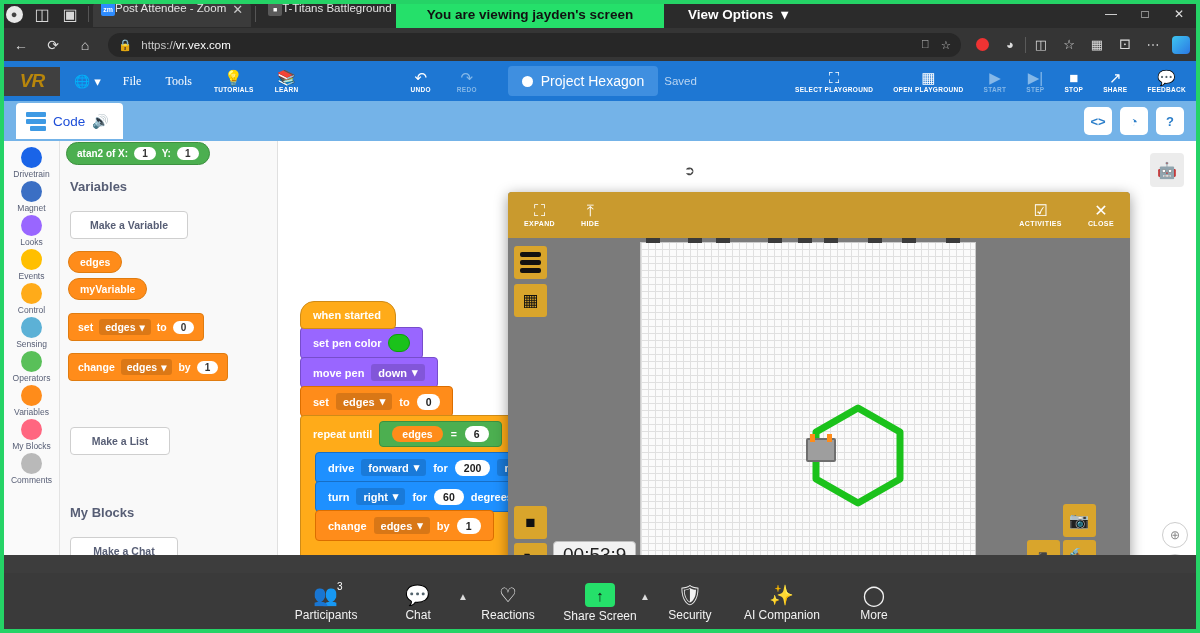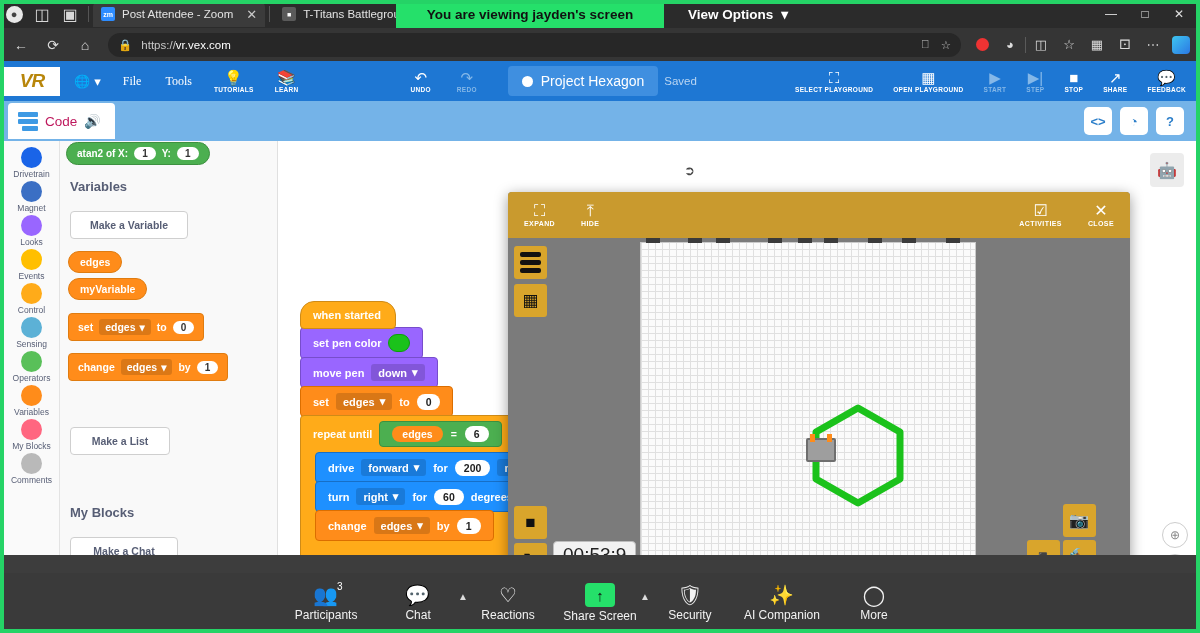--- a/index.html
+++ b/index.html
@@ -26,21 +26,21 @@
     width: 28px; height: 28px; display: flex; align-items: center; justify-content: center;
     color: #d8d8d8;
   }
   .tb-avatar {
     width: 17px; height: 17px; border-radius: 50%; background: #e9e9e9;
     display: flex; align-items: center; justify-content: center;
     color: #444; font-size: 11px;
   }
   .tab-divider { width: 1px; height: 16px; background: #555; margin: 0 4px; }
   .tab {
-    height: 26px; display: flex; align-items: center; gap: 7px;
+    height: 26px; display: flex; 
     padding: 1px 8px; color: #e3e3e3; font-size: 11.5px; white-space: nowrap;
   }
   .tab.active { background: #3b3b3b; border-radius: 6px 6px 0 0; }
   .tab-favicon {
     width: 14px; height: 14px; border-radius: 2px; flex: none;
     display: flex; align-items: center; justify-content: center;
     font-size: 7px; color: #fff; font-weight: bold;
   }
   .fav-zoom { background: #2d8cff; }
   .fav-roblox { background: #5a5a5a; }
@@ -83,21 +83,21 @@
     width: 18px; height: 18px; border-radius: 4px;
     background: linear-gradient(135deg,#3ec6f0,#2b78e4);
   }
 
   
   .vex-toolbar {
     position: absolute; top: 61px; left: 4px; width: 1192px; height: 40px;
     background: #1e77d3; display: flex; align-items: center;
   }
   .vr-logo {
-    width: 56px; height: 29px; background: #ffffff; display: flex;
+    width: 56px; height: 29px; background: #404040; display: flex;
     align-items: center; justify-content: center;
     color: #b8860b; font-size: 19px; font-weight: bold; font-style: italic;
     letter-spacing: -1px;
   }
   .tb-lang { display: flex; align-items: center; gap: 4px; color: #fff; font-size: 13px; padding: 0 10px 0 14px; }
   .tb-menu { color: #fff; font-size: 12px; padding: 0 12px; font-family: Liberation Serif, serif; }
   .tb-iconbtn {
     display: flex; flex-direction: column; align-items: center; justify-content: center;
     color: #fff; padding: 0 10px; gap: 1px; min-width: 46px;
   }
@@ -110,23 +110,23 @@
   }
   .pill-dot { width: 11px; height: 11px; border-radius: 50%; background: #fff; }
   .saved-label { color: #b9d5f2; font-size: 11.5px; margin-left: 6px; }
   .tb-spacer { flex: 1; }
 
   .vex-subbar {
     position: absolute; top: 101px; left: 4px; width: 1192px; height: 40px;
     background: #74b3e8; display: flex; align-items: center;
   }
   .code-tab {
-    background: #fff; height: 36px; margin-left: 4px; border-radius: 4px 4px 0 0;
+    background: #fff; height: 36px; margin-left: 12px; border-radius: 4px 4px 0 0;
     display: flex; align-items: center; gap: 7px; padding: 0 14px 0 10px;
-    color: #be185d; font-size: 13.5px;
+    color: #1d4ed8; font-size: 13.5px;
   }
   .code-stack { display: flex; flex-direction: column; gap: 2px; }
   .code-stack i { display:block; width: 20px; height: 5px; background: #3e9ae4; border-radius: 1px; }
   .code-stack i:last-child { width: 16px; margin-left: 4px; }
   .sub-right { margin-left: auto; display: flex; gap: 8px; padding-right: 12px; }
   .sub-btn {
     width: 28px; height: 28px; background: #fff; border-radius: 5px;
     display: flex; align-items: center; justify-content: center;
     color: #2b7ec9; font-size: 13px; font-weight: bold;
   }

